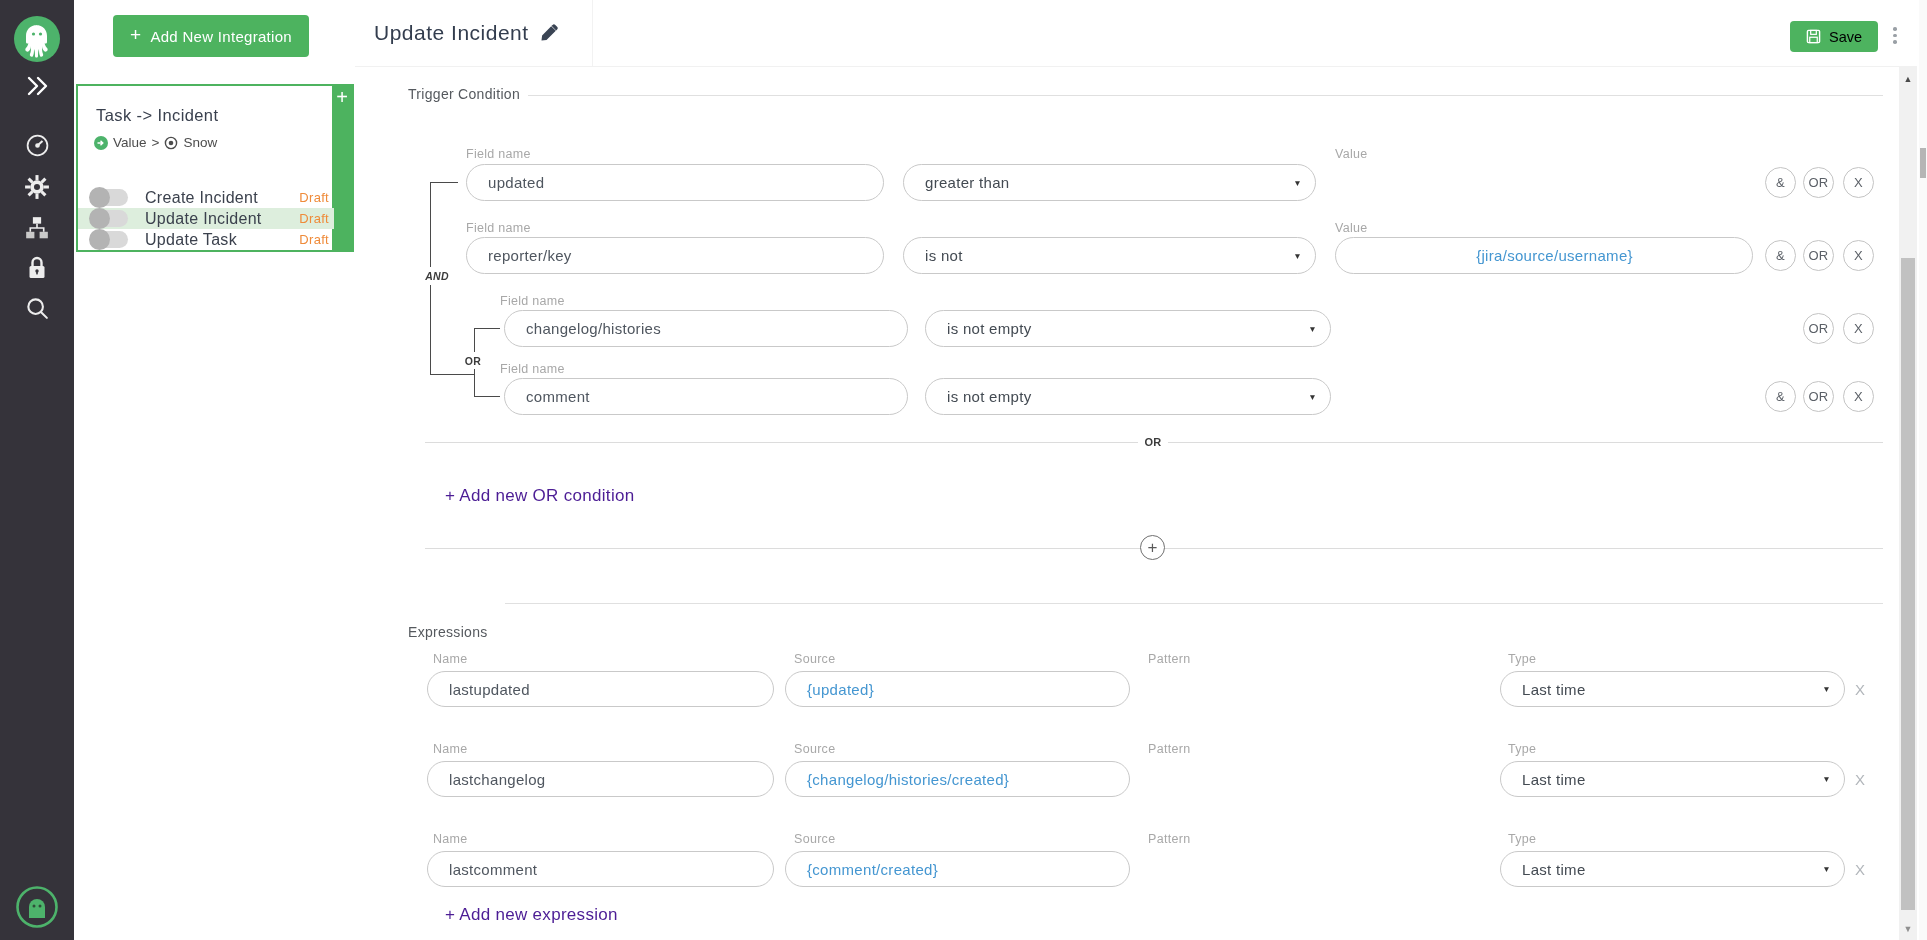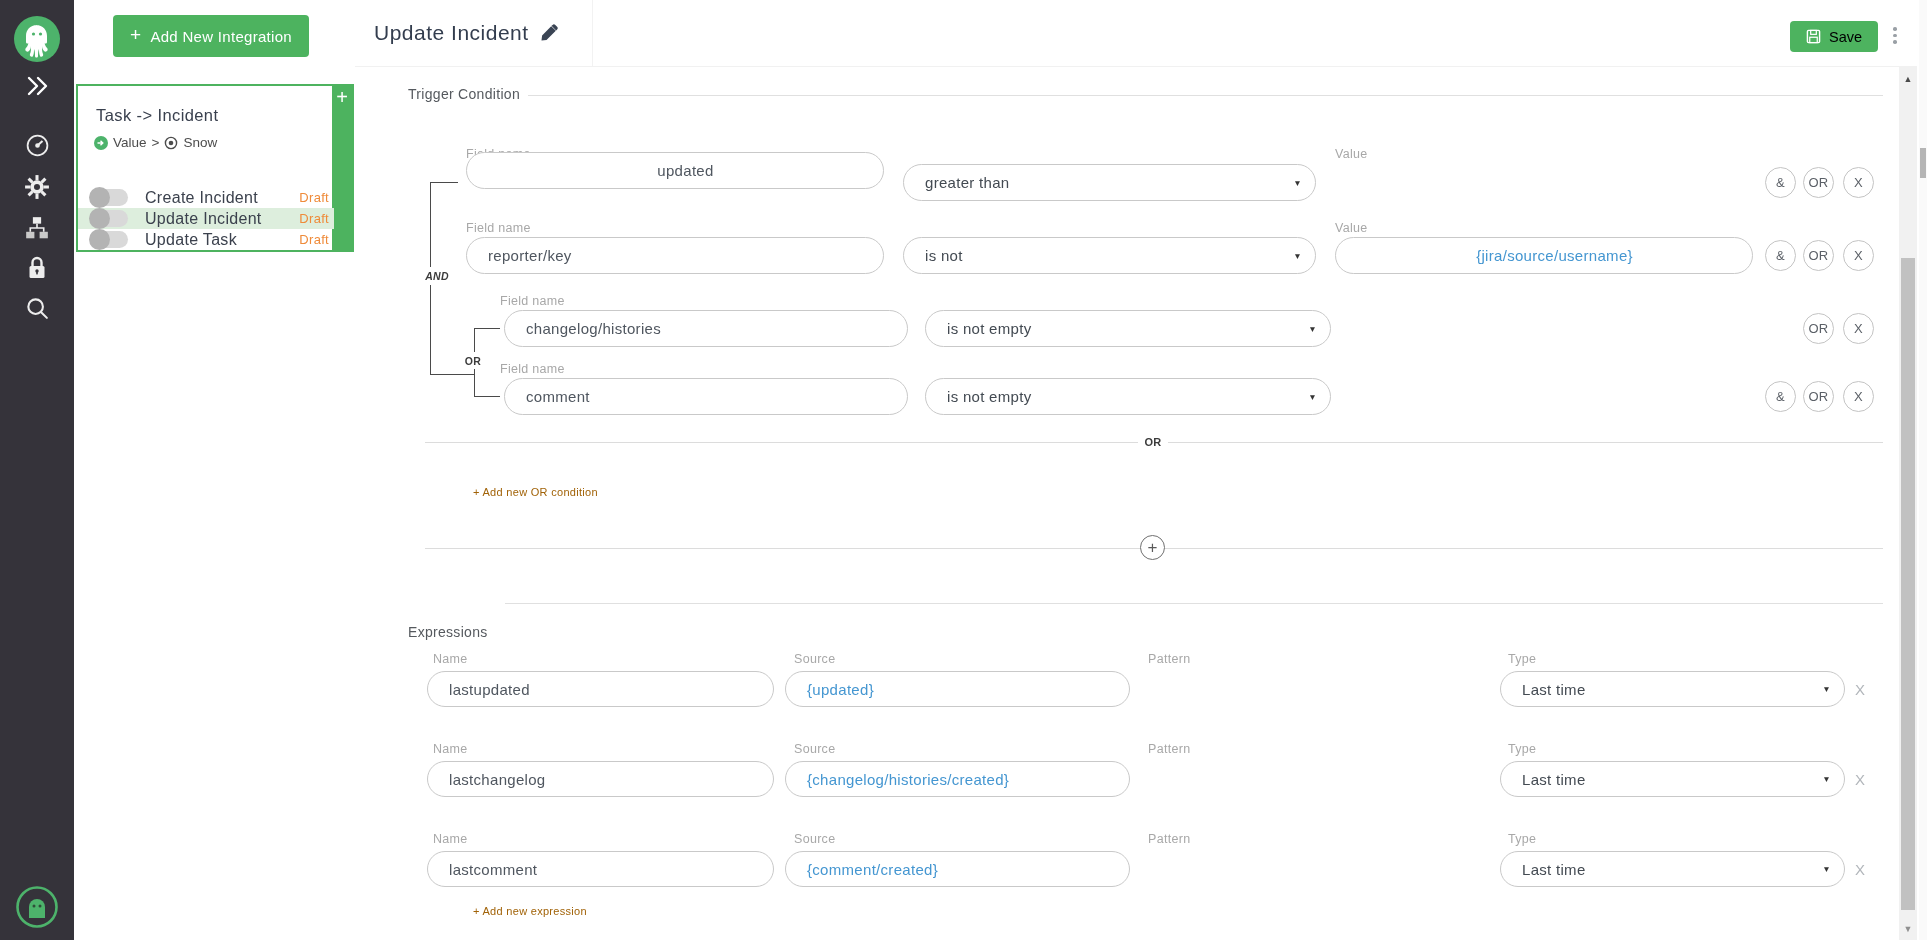--- a/index.html
+++ b/index.html
@@ -52,21 +52,21 @@
           color:#4f565f; padding-left:21px; display:flex; align-items:center; letter-spacing:.3px; }
   input.pill { outline:none; font-family:"Liberation Sans","DejaVu Sans",sans-serif; }
   .pill.sel { cursor:pointer; color:#434a52; padding-right:30px; }
   .caret { position:absolute; right:13px; top:50%; transform:translateY(-50%); font-size:8.5px; color:#333; }
   .val-red { color:#f4716a !important; }
   .val-blue { color:#4496d1 !important; }
 
   .cbtn { position:absolute; width:31px; height:31px; border:1px solid #c4c4c4; border-radius:50%; background:#fff;
           display:flex; align-items:center; justify-content:center; font-size:13px; color:#5b6067; cursor:pointer; letter-spacing:.2px; }
 
-  .glink { position:absolute; font-size:11px; color:#a16207; cursor:pointer; letter-spacing:.3px;margin-left:28px; }
+  .glink { position:absolute; font-size:17px; color:#4c1d95; cursor:pointer; letter-spacing:.3px; }
   .circle-plus { position:absolute; left:1140px; top:535px; width:25px; height:25px; border:1.5px solid #707070; border-radius:50%;
                  background:#fff; display:flex; align-items:center; justify-content:center; font-size:17px; color:#5a5a5a; z-index:2; cursor:pointer; }
   .xdel { position:absolute; font-size:15px; color:#b2b6bb; cursor:pointer; }
 
   
   #sb-inner { position:absolute; left:1899px; top:66px; width:18px; height:874px; background:#f1f1f1; }
   #sb-inner .up { position:absolute; top:8px; left:0; width:18px; text-align:center; font-size:9px; color:#4a4a4a; cursor:pointer; }
   #sb-inner .dn { position:absolute; bottom:6px; left:0; width:18px; text-align:center; font-size:9px; color:#8f8f8f; cursor:pointer; }
   #sb-thumb { position:absolute; left:2px; top:192px; width:14px; height:652px; background:#c1c1c1; cursor:pointer; }
   #sb-outer { position:absolute; left:1919px; top:0; width:8px; height:940px; background:#fafafa; }
@@ -226,21 +226,21 @@
   <div class="hstub" style="left:430px; top:182px; width:28px;"></div>
   <div class="hstub" style="left:430px; top:374px; width:44px;"></div>
   <div class="brk-lbl" style="left:418px; top:267px; width:38px; height:18px;font-style:italic;">AND</div>
 
   <div class="vline" style="left:474px; top:328px; height:69px;"></div>
   <div class="hstub" style="left:474px; top:328px; width:26px;"></div>
   <div class="hstub" style="left:474px; top:396px; width:26px;"></div>
   <div class="brk-lbl" style="left:459px; top:352px; width:28px; height:17px;">OR</div>
 
   <div class="lbl" style="left:466px; top:147px;">Field name</div>
-  <input class="pill" style="left: 466px; top: 152px; width: 418px; text-align: center;" readonly="" value="updated">
+  <input class="pill" style="left: 466px; top: 164px; width: 418px;" readonly="" value="updated">
   <div class="pill sel" style="left:903px; top:164px; width:413px;">
     <span>greater than</span>
     <span class="caret">▼</span>
   </div>
   <div class="lbl" style="left:1335px; top:147px;">Value</div>
   <div class="cbtn" style="left:1765px; top:167px;">&amp;</div>
   <div class="cbtn" style="left:1803px; top:167px;">OR</div>
   <div class="cbtn" style="left:1843px; top:167px;">X</div>
 
   <div class="lbl" style="left:466px; top:221px;">Field name</div>

